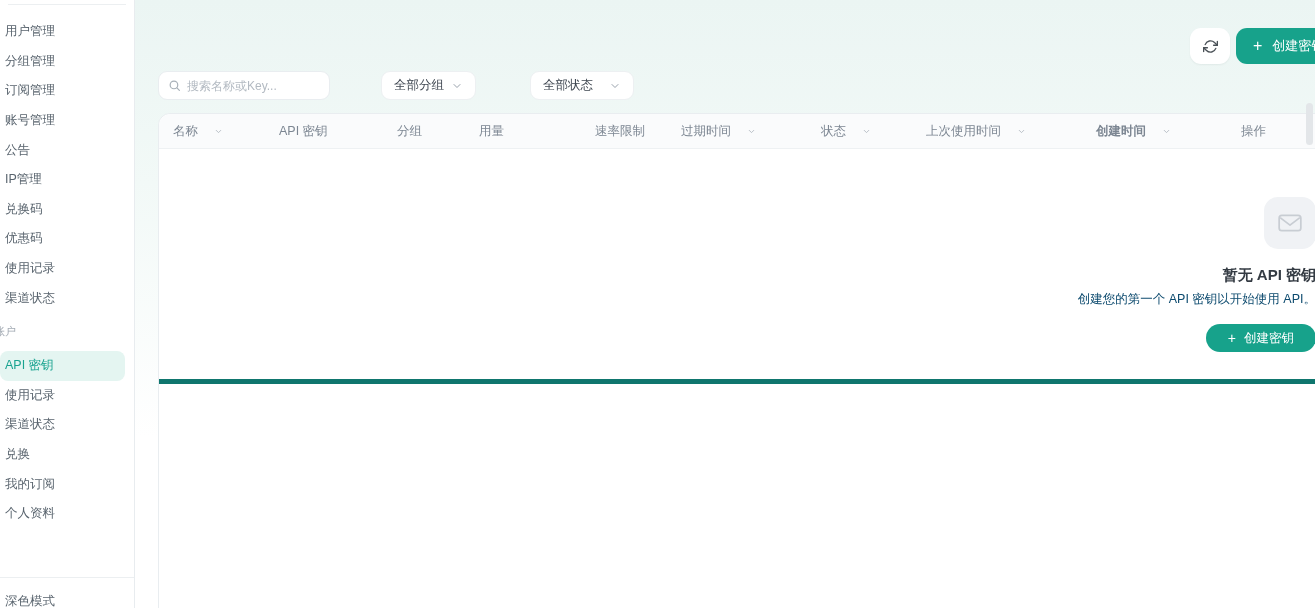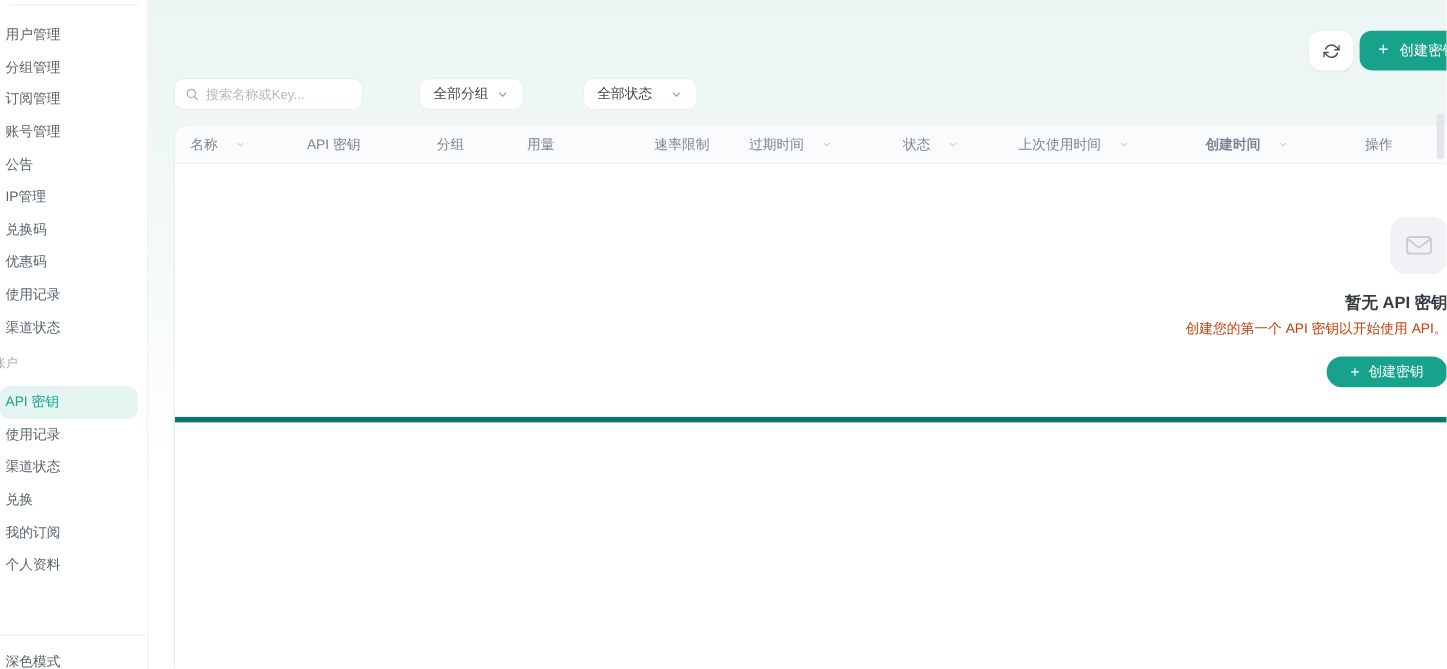--- a/index.html
+++ b/index.html
@@ -53,21 +53,21 @@
   .thead { height:35px; display:flex; align-items:center; padding-left:14px;
     background:#fafbfc; border-bottom:1px solid #eef1f3; border-radius:12px 0 0 0; }
   .th { display:flex; align-items:center; gap:16px; font-size:12.5px; color:#7c8692;
     white-space:nowrap; }
 
   .empty { height:235px; border-bottom:5px solid #0f766e; display:flex;
     flex-direction:column; align-items:flex-end; padding-top:48px; }
   .icon-box { width:52px; height:52px; border-radius:14px; background:#f0f2f5;
     display:flex; align-items:center; justify-content:center; }
   .empty-title { margin-top:17px; font-size:15px; font-weight:600; color:#343b43; }
-  .empty-sub { margin-top:6px; font-size:12.5px; color:#c2410c; }
+  .empty-sub { margin-top:6px; font-size:12.5px; color:#0c4a6e; }
   .create-btn { margin-top:16px; height:28px; border-radius:14px; background:#17a28b;
     color:#fff; font-size:12.5px; display:flex; align-items:center; gap:8px;
     padding:0 22px; border:none; cursor:pointer; }
 
   .scroll-thumb { position:absolute; left:1306px; top:103px; width:7px; height:42px;
     border-radius:4px; background:#e3e6e9; }
 </style>
 </head>
 <body>
 

